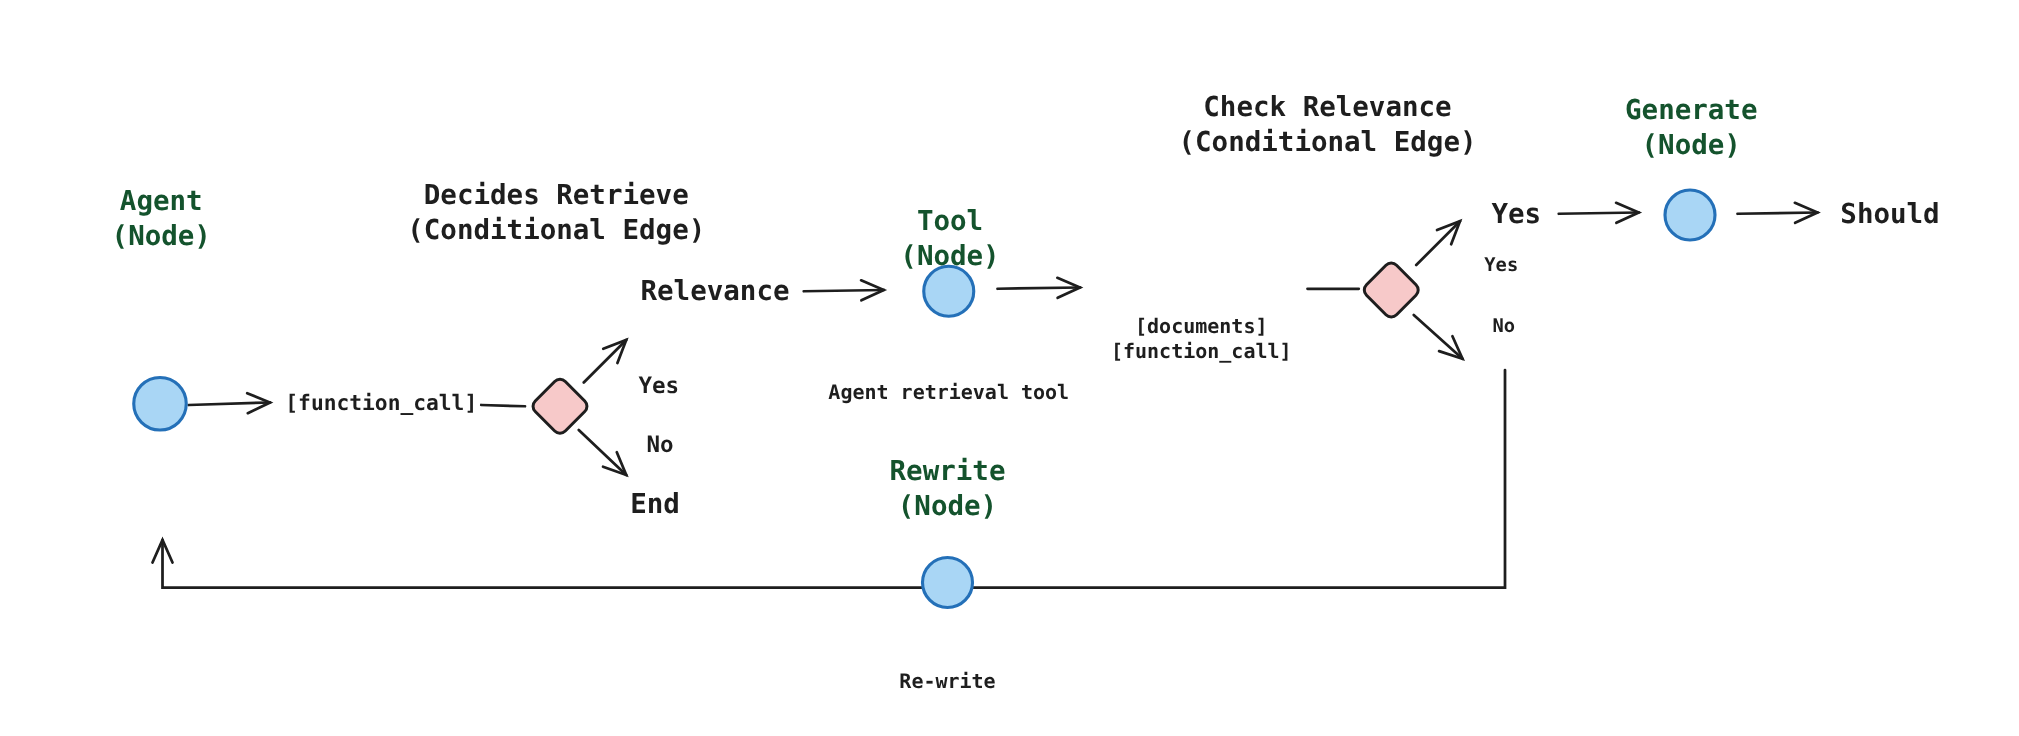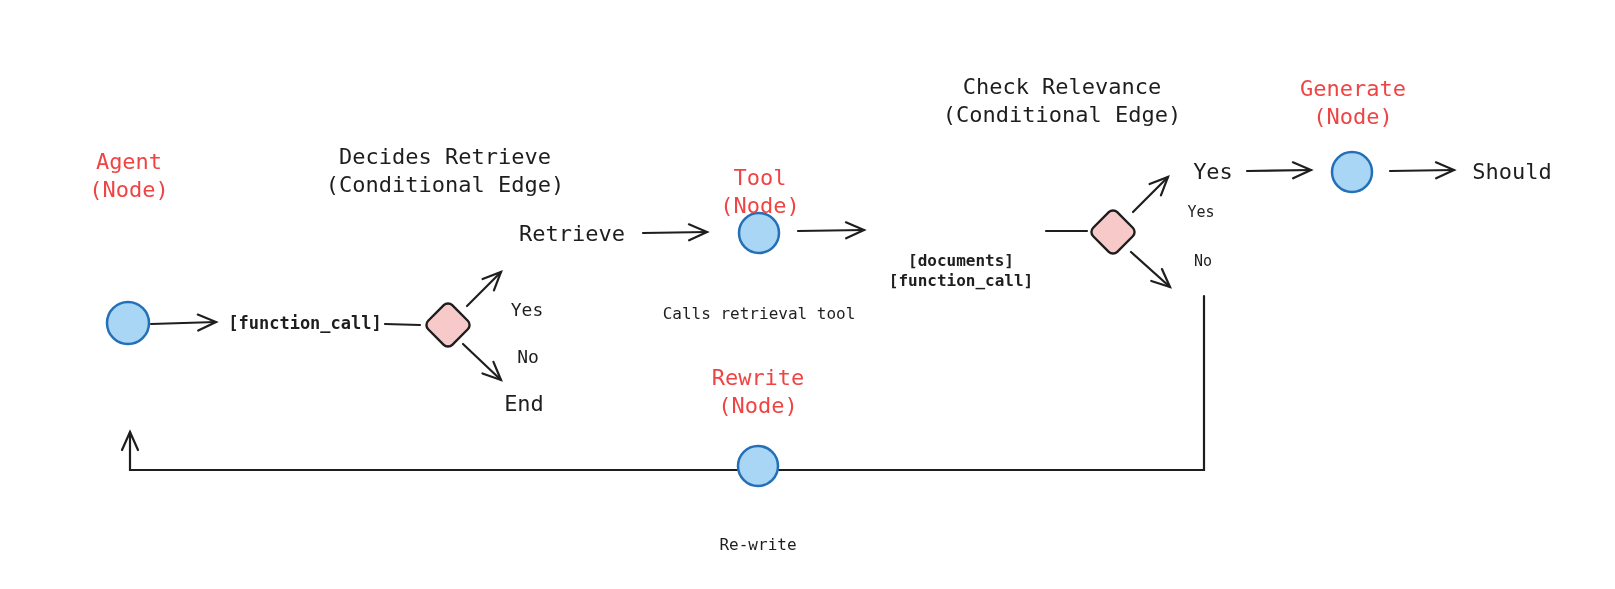--- a/index.html
+++ b/index.html
@@ -15,24 +15,24 @@
   svg.wires { position: absolute; left: 0; top: 0; }
   svg.wires line, svg.wires path { stroke: #1e1e1e; stroke-width: 2.2; stroke-linecap: round; fill: none; }
   svg.wires .node   { stroke: #2470b8; stroke-width: 2.5; }
   svg.wires .diamond{ stroke: #1e1e1e; stroke-width: 2.4; }
 
   .lbl {
     position: absolute;
     transform: translate(-50%, -50%);
     white-space: pre-line;
     text-align: center;
-    font-weight: normal;
+    font-weight: bold;
     line-height: 1.25;
   }
-  .blue  { color: #ef4444; }
+  .blue  { color: #14532d; }
   .fs22  { font-size: 22px; line-height: 28px; }
   .fs18  { font-size: 18px; }
   .fs17  { font-size: 17px; }
   .fs16  { font-size: 16px; line-height: 20px; margin-top: 32px; }
   .fs15  { font-size: 15px; }
   .state { font-weight: 600; }
 </style>
 </head>
 <body>
 
@@ -85,22 +85,22 @@
 
   <div class="lbl fs22" style="left:445px; top:171px">Decides Retrieve
 (Conditional Edge)</div>
   <div class="lbl fs22" style="left:1062px; top:101px">Check Relevance
 (Conditional Edge)</div>
 
   <div class="lbl fs17 state" style="left:305px; top:324px">[function_call]</div>
   <div class="lbl fs18" style="left:527px; top:310px">Yes</div>
   <div class="lbl fs18" style="left:528px; top:357px">No</div>
   <div class="lbl fs22" style="left:524px; top:404px">End</div>
-  <div class="lbl fs22" style="left:572px; top:234px">Retrieve</div>
-  <div class="lbl fs16" style="left:759px; top:282px">Calls retrieval tool</div>
+  <div class="lbl fs22" style="left:572px; top:234px">Relevance</div>
+  <div class="lbl fs16" style="left:759px; top:282px">Agent retrieval tool</div>
   <div class="lbl fs16 state" style="left:961px; top:239px">[documents]
 [function_call]</div>
   <div class="lbl fs22" style="left:1213px; top:172px">Yes</div>
   <div class="lbl fs15" style="left:1201px; top:212px">Yes</div>
   <div class="lbl fs15" style="left:1203px; top:261px">No</div>
   <div class="lbl fs22" style="left:1512px; top:172px">Should</div>
   <div class="lbl fs16" style="left:758px; top:513px">Re-write</div>
 
 </div>
 

